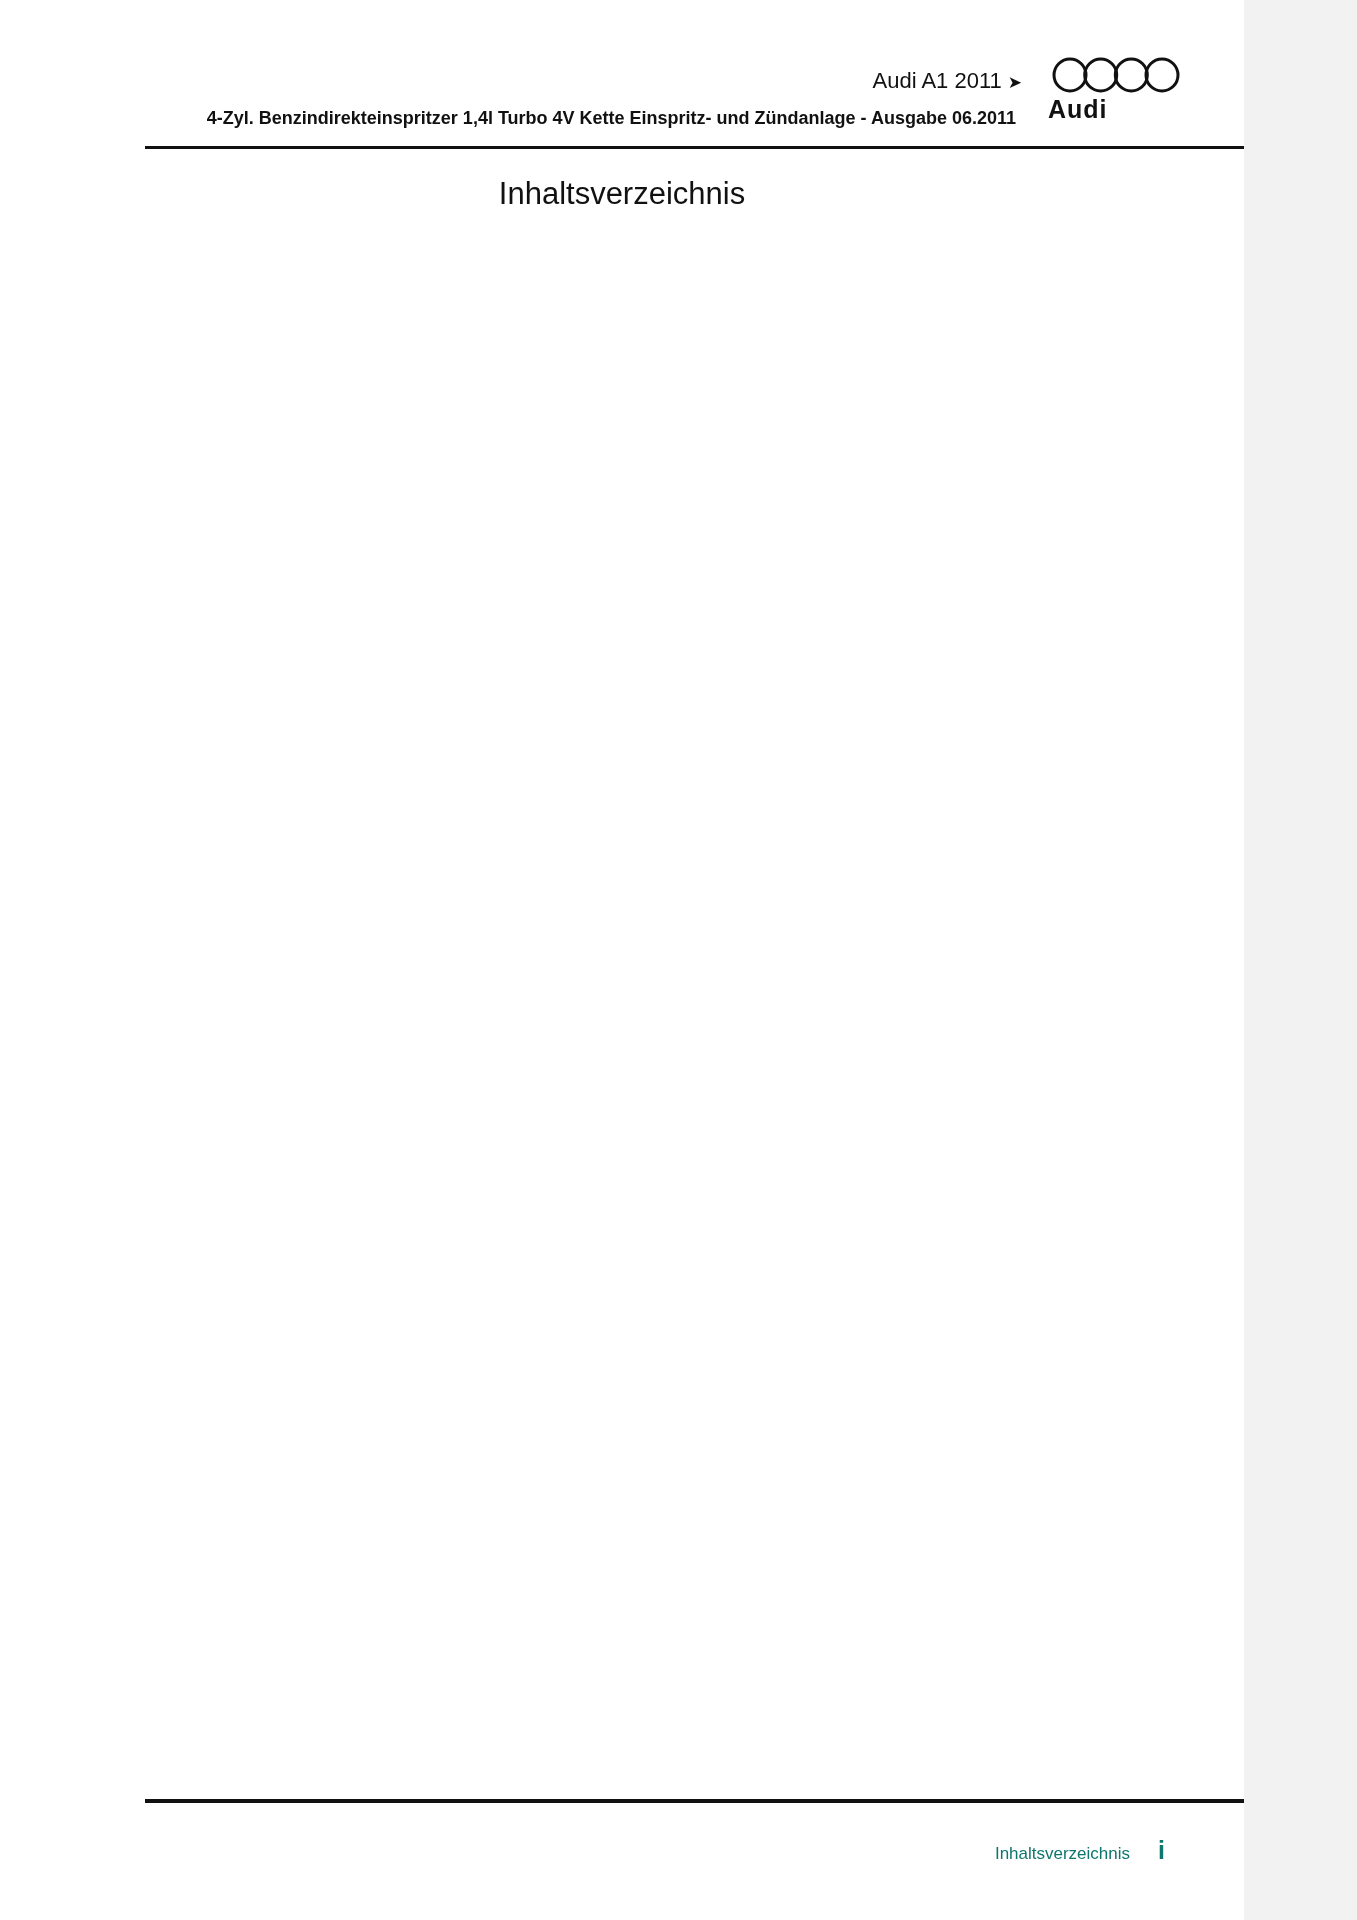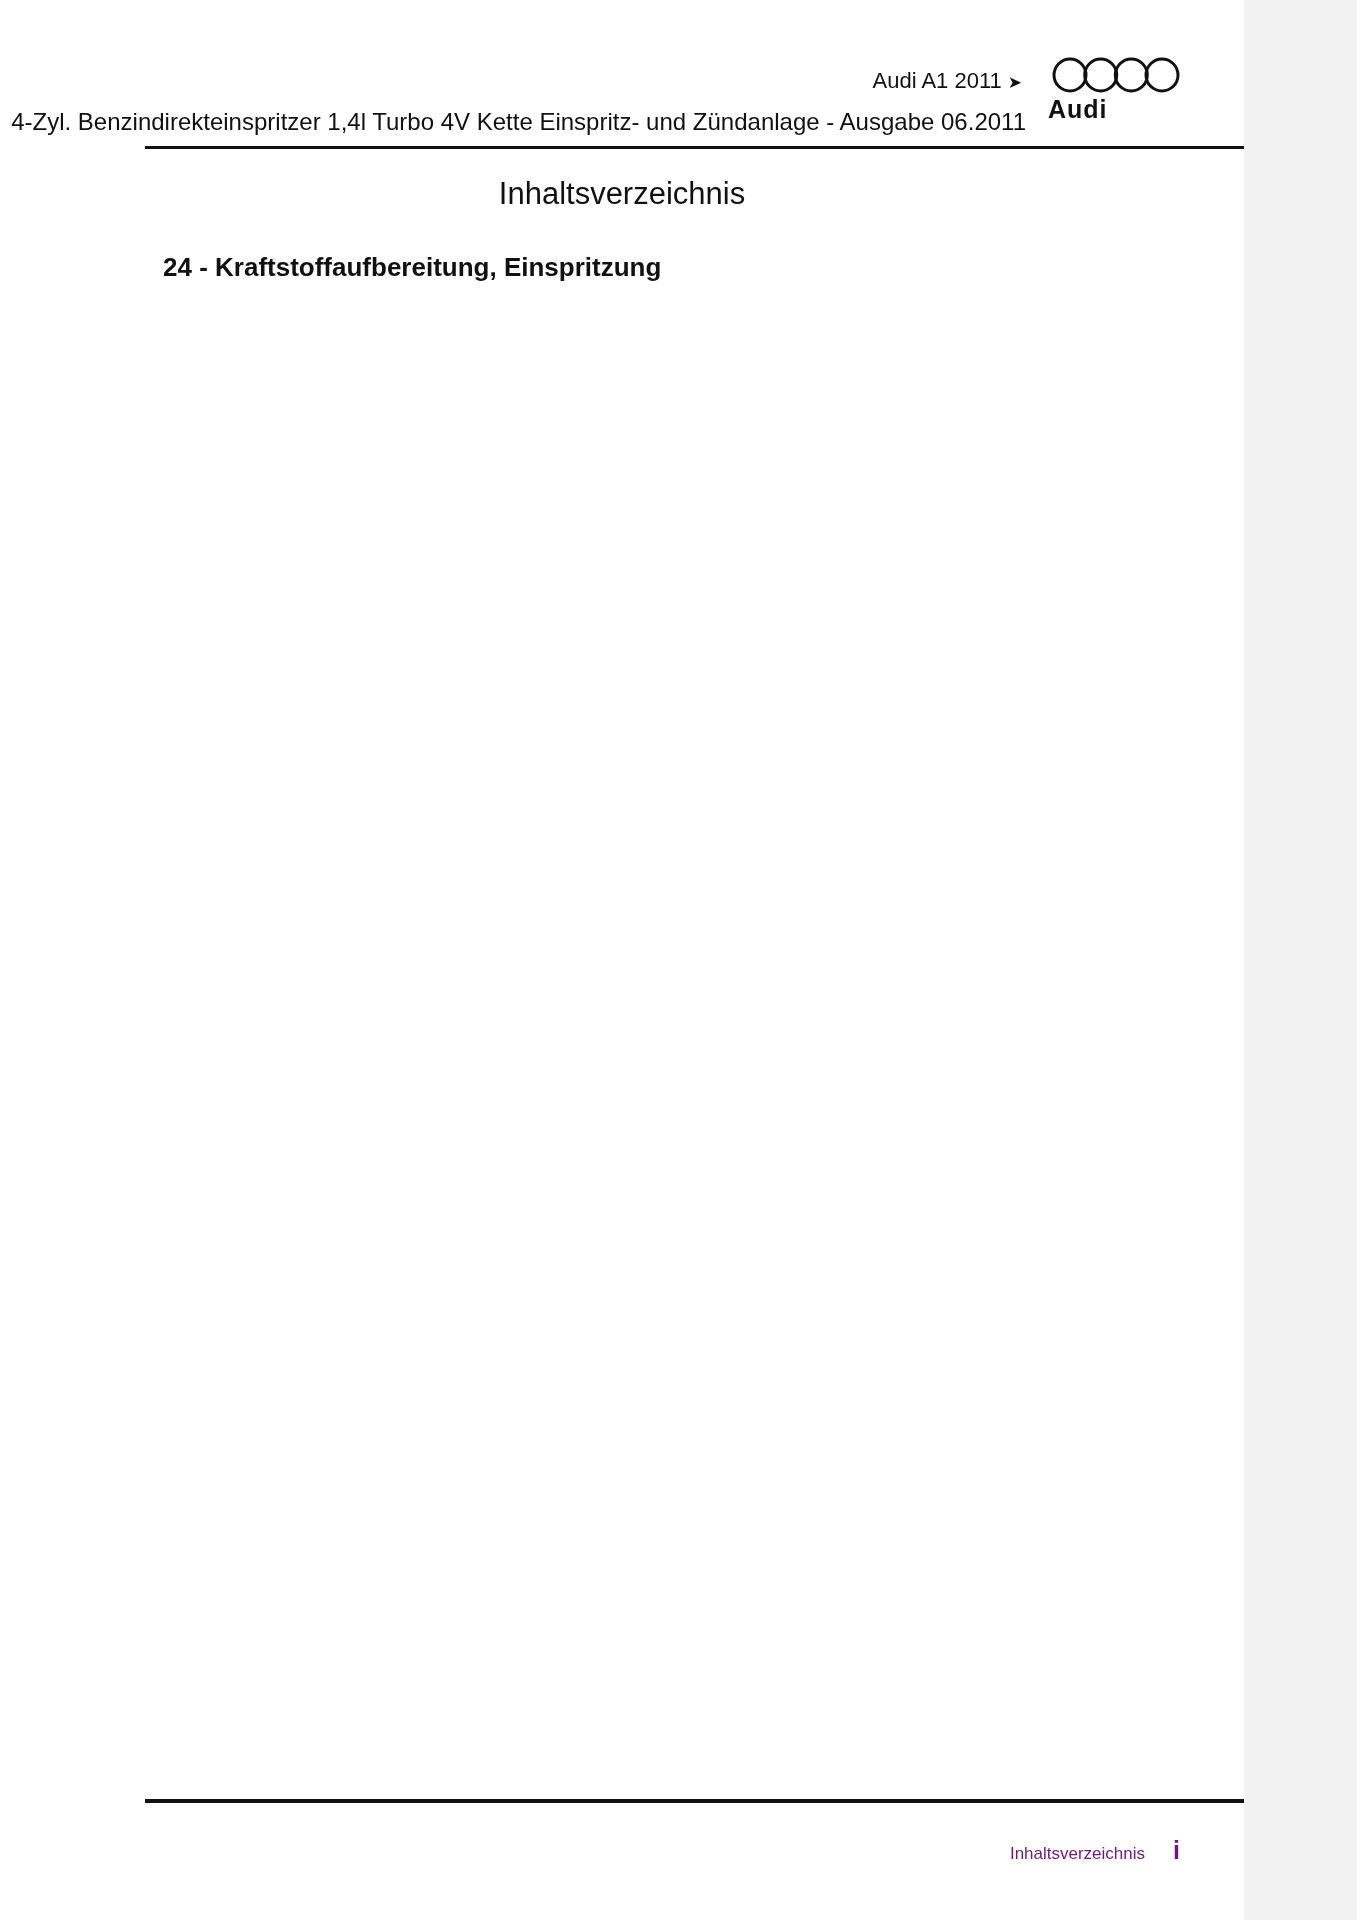--- a/index.html
+++ b/index.html
@@ -10,21 +10,21 @@
     color:#111;
   }
   .page {
     position:relative; width:1244px; height:1920px;
     background:#ffffff; overflow:hidden;
   }
 
   
   .hdr-line1 { position:absolute; top:68px; right:222px; font-size:22px; white-space:nowrap; }
   .hdr-line1 .arrow { font-size:17px; margin-left:6px; }
-  .hdr-line2 { position:absolute; top:108px; right:218px; font-size:24px; white-space:nowrap; }
+  .hdr-line2 { position:absolute; top:108px; right:228px; font-size:18px; white-space:nowrap;font-weight:bold; }
   .brand { position:absolute; top:56px; right:60px; width:136px; }
   .brand svg { display:block; margin:0 auto; }
   .wordmark { font-size:25px; font-weight:700; letter-spacing:1px; margin-top:1px; }
   .hdr-rule { position:absolute; top:146px; left:145px; width:1148px; height:3px; background:#111; }
 
   
   h1.doc-title {
     position:absolute; top:176px; left:0; width:100%;
     margin:0; text-align:center;
     font-size:31px; font-weight:400; color:#111;
@@ -34,21 +34,21 @@
   .toc { position:absolute; left:150px; top:252px; width:1142px; }
   .row { display:flex; align-items:baseline; color:#111; }
   .row .page { flex:none; min-width:36px; text-align:right; }
 
   .chapter { font-size:26px; font-weight:700; line-height:30px; margin-top:22px; padding-left:13px; }
   .chapter:first-child { margin-top:0; }
   .chapter .chap-label { flex:none; }
 
   
   .foot-rule { position:absolute; top:1799px; left:145px; width:1148px; height:4px; background:#111; }
-  .foot-text { position:absolute; top:1836px; right:64px; font-size:17px; color:#701a75; }
+  .foot-text { position:absolute; top:1836px; right:79px; font-size:17px; color:#0f766e; }
   .foot-text .foot-page { font-size:25px; font-weight:700; margin-left:28px; }
 </style>
 </head>
 <body>
 
 <div class="page">
 
   <div class="hdr-line1">
     <span>Audi A1 2011</span><span class="arrow">➤</span>
   </div>
@@ -66,21 +66,20 @@
   </div>
 
   <div class="hdr-line2">4-Zyl. Benzindirekteinspritzer 1,4l Turbo 4V Kette Einspritz- und Zündanlage - Ausgabe 06.2011</div>
 
   <div class="hdr-rule"></div>
 
   <h1 class="doc-title">Inhaltsverzeichnis</h1>
 
   <div class="toc">
       <div class="row chapter">
-        <span class="chap-label">24 - Kraftstoffaufbereitung, Einspritzung</span>
         <span class="page">1</span>
       </div>
     </div>
 
   <div class="foot-rule"></div>
   <div class="foot-text">
     <span>Inhaltsverzeichnis</span><span class="foot-page">i</span>
   </div>
 
 </div>

